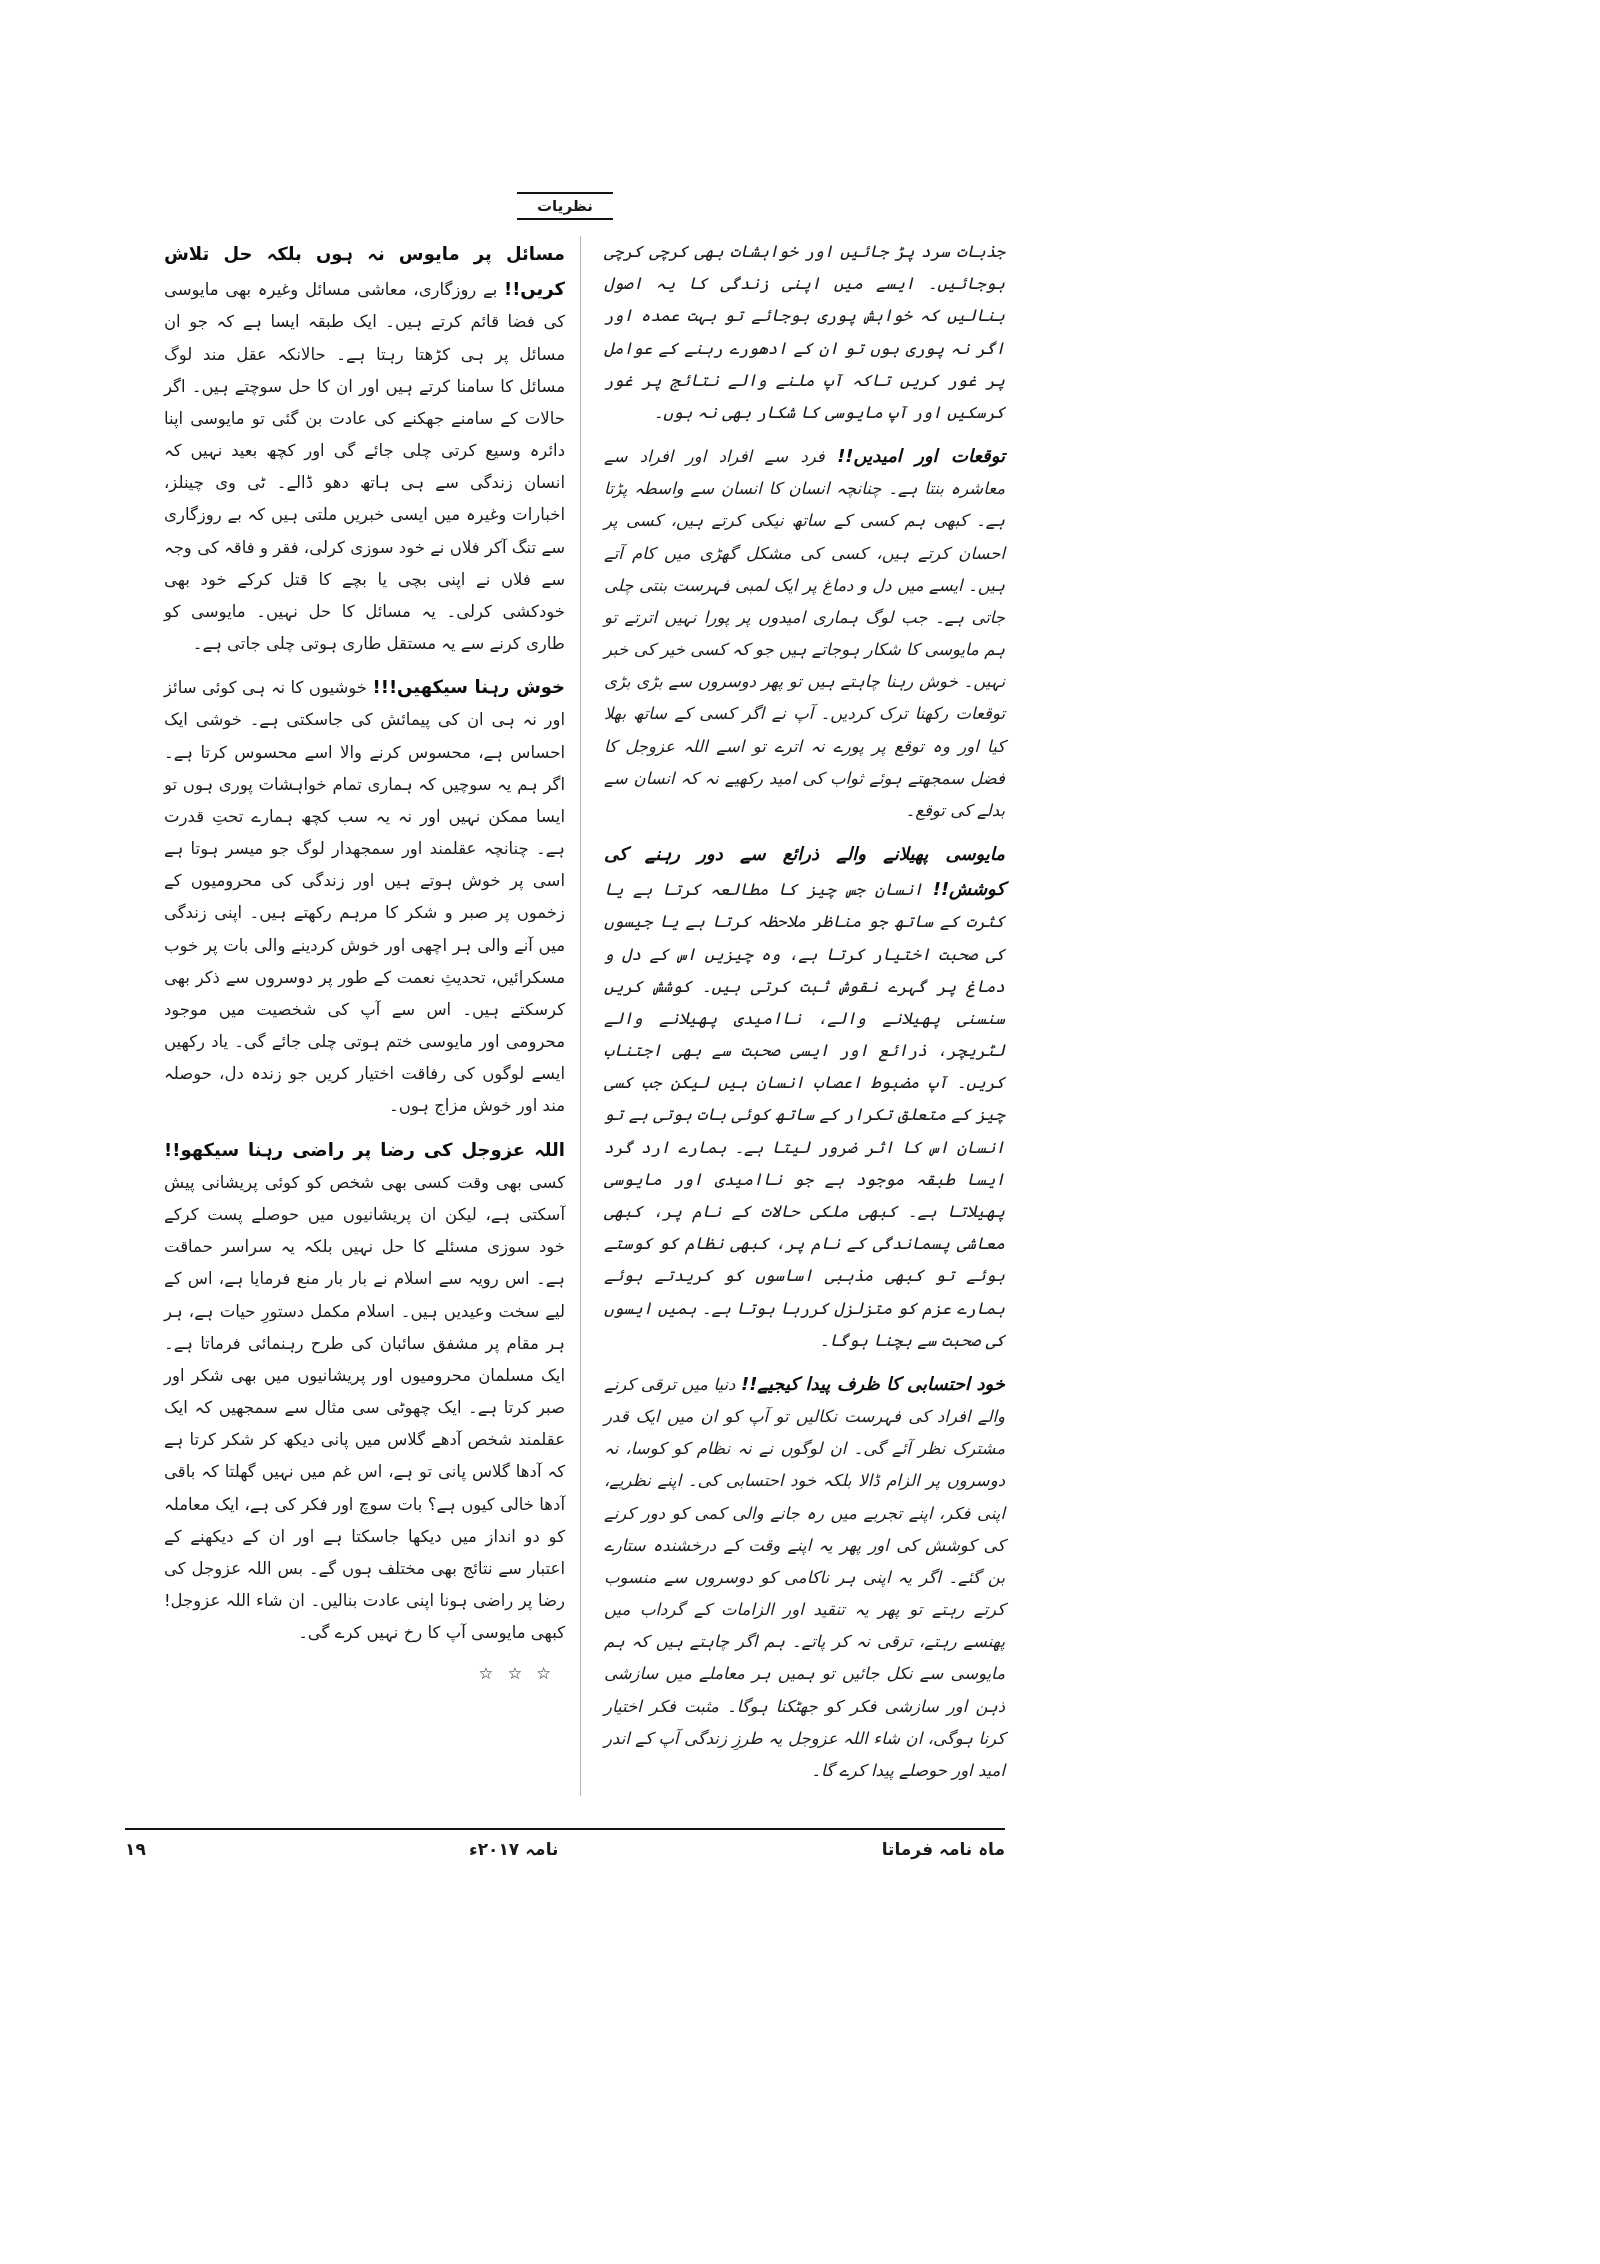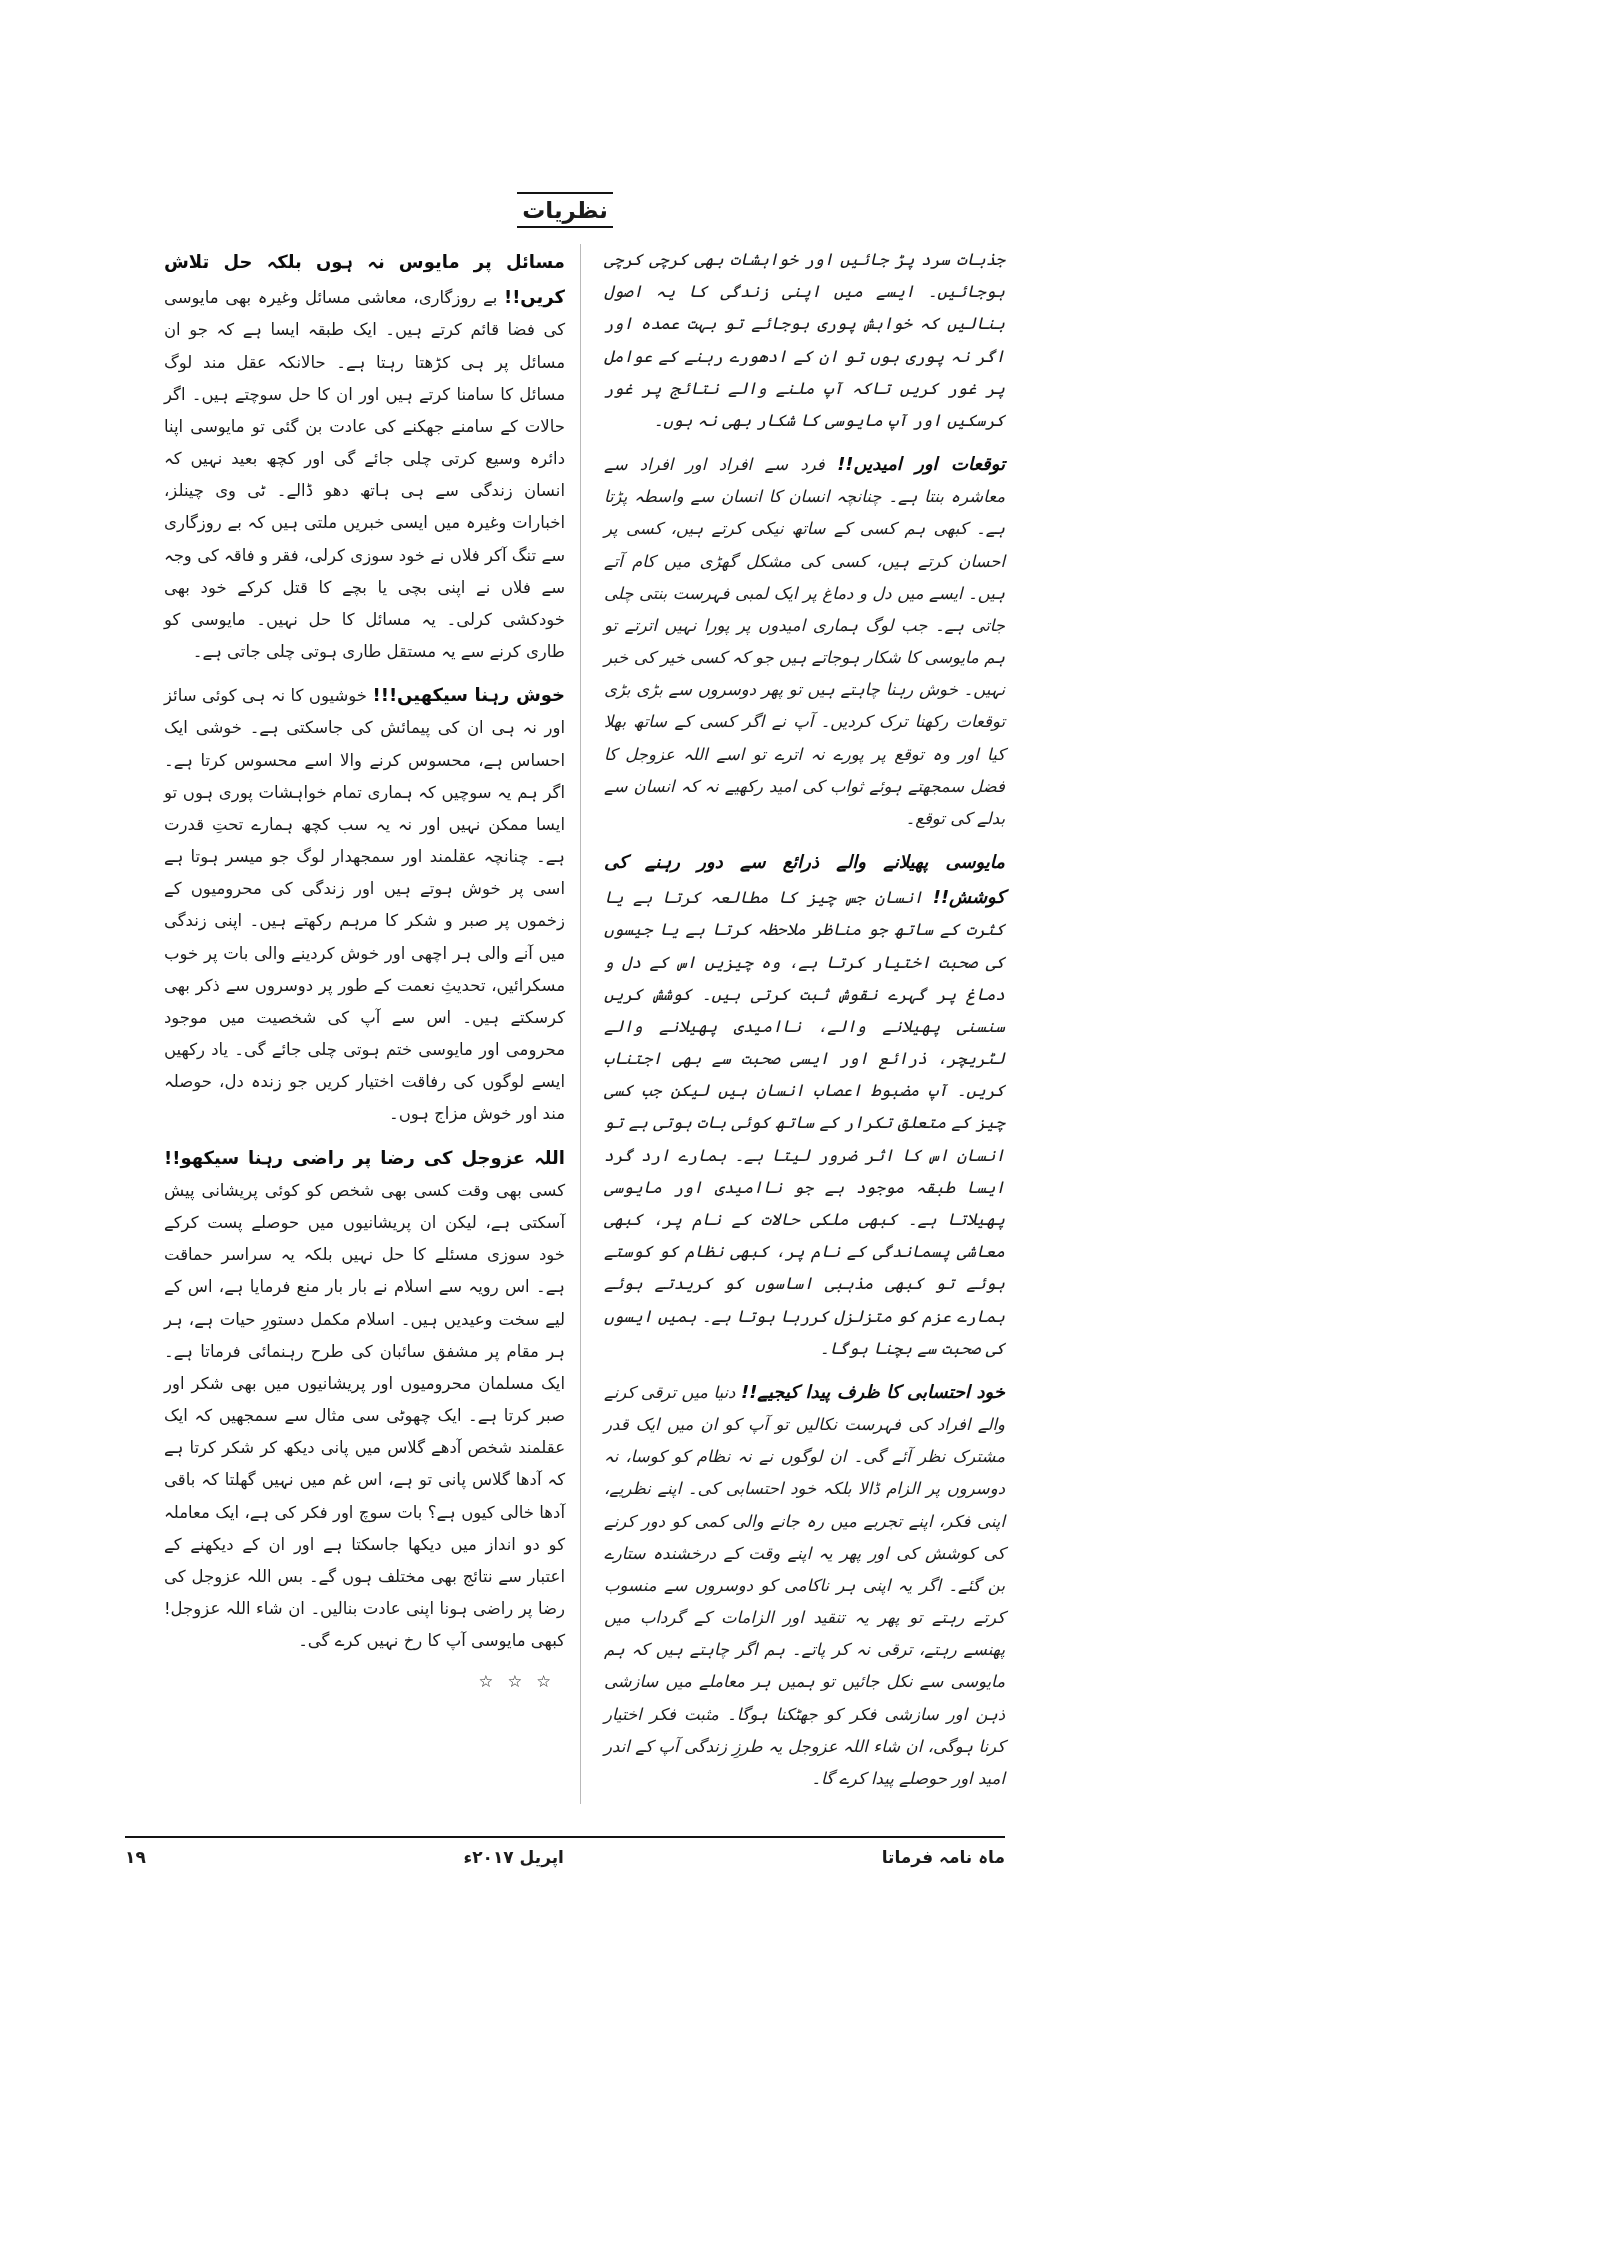--- a/index.html
+++ b/index.html
@@ -32,21 +32,21 @@
     gap: 3px;
     margin-bottom: 16px;
   }
   .mast-rule {
     width: 96px;
     height: 0;
     border-top: 2.5px solid #141414;
   }
   .masthead-title {
     font-weight: bold;
-    font-size: 23px;
+    font-size: 15px;
     letter-spacing: 1px;
   }
   
   .columns {
     display: flex;
     align-items: stretch;
   }
   .col {
     width: 424px;
     box-sizing: border-box;
@@ -116,18 +116,18 @@
         <p class="para"><span class="run-heading">مسائل پر مایوس نہ ہوں بلکہ حل تلاش کریں!!</span> <span>بے روزگاری، معاشی مسائل وغیرہ بھی مایوسی کی فضا قائم کرتے ہیں۔ ایک طبقہ ایسا ہے کہ جو ان مسائل پر ہی کڑھتا رہتا ہے۔ حالانکہ عقل مند لوگ مسائل کا سامنا کرتے ہیں اور ان کا حل سوچتے ہیں۔ اگر حالات کے سامنے جھکنے کی عادت بن گئی تو مایوسی اپنا دائرہ وسیع کرتی چلی جائے گی اور کچھ بعید نہیں کہ انسان زندگی سے ہی ہاتھ دھو ڈالے۔ ٹی وی چینلز، اخبارات وغیرہ میں ایسی خبریں ملتی ہیں کہ بے روزگاری سے تنگ آکر فلاں نے خود سوزی کرلی، فقر و فاقہ کی وجہ سے فلاں نے اپنی بچی یا بچے کا قتل کرکے خود بھی خودکشی کرلی۔ یہ مسائل کا حل نہیں۔ مایوسی کو طاری کرنے سے یہ مستقل طاری ہوتی چلی جاتی ہے۔</span></p>
         <p class="para"><span class="run-heading">خوش رہنا سیکھیں!!!</span> <span>خوشیوں کا نہ ہی کوئی سائز اور نہ ہی ان کی پیمائش کی جاسکتی ہے۔ خوشی ایک احساس ہے، محسوس کرنے والا اسے محسوس کرتا ہے۔ اگر ہم یہ سوچیں کہ ہماری تمام خواہشات پوری ہوں تو ایسا ممکن نہیں اور نہ یہ سب کچھ ہمارے تحتِ قدرت ہے۔ چنانچہ عقلمند اور سمجھدار لوگ جو میسر ہوتا ہے اسی پر خوش ہوتے ہیں اور زندگی کی محرومیوں کے زخموں پر صبر و شکر کا مرہم رکھتے ہیں۔ اپنی زندگی میں آنے والی ہر اچھی اور خوش کردینے والی بات پر خوب مسکرائیں، تحدیثِ نعمت کے طور پر دوسروں سے ذکر بھی کرسکتے ہیں۔ اس سے آپ کی شخصیت میں موجود محرومی اور مایوسی ختم ہوتی چلی جائے گی۔ یاد رکھیں ایسے لوگوں کی رفاقت اختیار کریں جو زندہ دل، حوصلہ مند اور خوش مزاج ہوں۔</span></p>
         <p class="para"><span class="run-heading">اللہ عزوجل کی رضا پر راضی رہنا سیکھو!!</span> <span>کسی بھی وقت کسی بھی شخص کو کوئی پریشانی پیش آسکتی ہے، لیکن ان پریشانیوں میں حوصلے پست کرکے خود سوزی مسئلے کا حل نہیں بلکہ یہ سراسر حماقت ہے۔ اس رویہ سے اسلام نے بار بار منع فرمایا ہے، اس کے لیے سخت وعیدیں ہیں۔ اسلام مکمل دستورِ حیات ہے، ہر ہر مقام پر مشفق سائبان کی طرح رہنمائی فرماتا ہے۔ ایک مسلمان محرومیوں اور پریشانیوں میں بھی شکر اور صبر کرتا ہے۔ ایک چھوٹی سی مثال سے سمجھیں کہ ایک عقلمند شخص آدھے گلاس میں پانی دیکھ کر شکر کرتا ہے کہ آدھا گلاس پانی تو ہے، اس غم میں نہیں گھلتا کہ باقی آدھا خالی کیوں ہے؟ بات سوچ اور فکر کی ہے، ایک معاملہ کو دو انداز میں دیکھا جاسکتا ہے اور ان کے دیکھنے کے اعتبار سے نتائج بھی مختلف ہوں گے۔ بس اللہ عزوجل کی رضا پر راضی ہونا اپنی عادت بنالیں۔ ان شاء اللہ عزوجل! کبھی مایوسی آپ کا رخ نہیں کرے گی۔</span></p>
         <p class="para stars">☆☆☆</p>
       </div>
 
     </div>
 
     <footer class="pagefoot">
       <span class="foot-item">ماہ نامہ فرماتا</span>
-      <span class="foot-item">اپریل ۲۰۱۷ء</span>
+      <span class="foot-item">نامہ ۲۰۱۷ء</span>
       <span class="foot-item">۱۹</span>
     </footer>
 
   </div>
 </div>
 
 </body></html>

